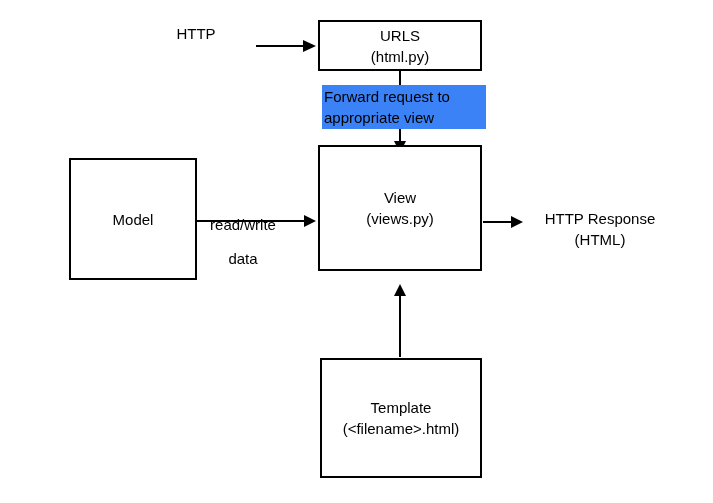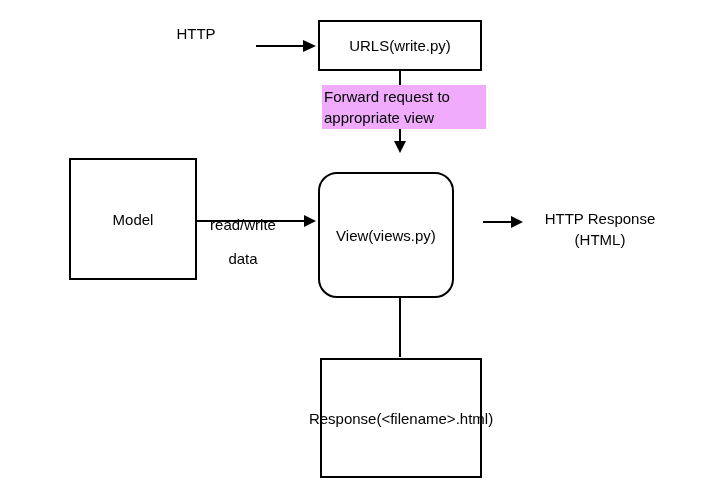--- a/index.html
+++ b/index.html
@@ -23,44 +23,44 @@
     top: 0;
     width: 713px;
     height: 503px;
     pointer-events: none;
   }
   .node-box {
     position: absolute;
     border: 2px solid #000000;
     background: #ffffff;
     display: flex;
-    flex-direction: row;
+    flex-direction: column;
     align-items: center;
     justify-content: center;
     text-align: center;
     box-sizing: border-box;
   }
   .node-box .title,
   .node-box .subtitle {
     font-size: 15px;
     line-height: 21px;
     white-space: nowrap;
   }
   .free-label {
     position: absolute;
     font-size: 15px;
     line-height: 21px;
     text-align: center;
   }
   .free-label span { display: block; }
-  .label-bg { background: #f0abfc; }
+  .label-bg { background: #3b82f6; }
 
   
   #urls-box     { left: 318px; top: 20px;  width: 164px; height: 51px; }
-  #view-box     { left: 318px; top: 172px; width: 136px; height: 126px; border-radius: 19px; }
+  #view-box     { left: 318px; top: 145px; width: 164px; height: 126px; }
   #model-box    { left: 33px;  top: 158px; width: 128px; height: 122px; margin-left: 36px; }
   #template-box { left: 320px; top: 358px; width: 162px; height: 120px; }
 
   
   #http-request-label  { left: 146px; top: 23px;  width: 100px; }
   #forward-label       { left: 322px; top: 85px;  width: 160px; text-align: left; padding: 1px 2px; }
   #read-write-label    { left: 197px; top: 214px; width: 92px; }
   #read-write-label .gap-top { margin-bottom: 13px; }
   #http-response-label { left: 526px; top: 208px; width: 148px; }
 </style>
@@ -102,30 +102,30 @@
     <span>data</span>
   </div>
 
   <div class="free-label" id="http-response-label">
     <span>HTTP Response</span>
     <span>(HTML)</span>
   </div>
 
   <div class="node-box" id="urls-box">
     <div class="title">URLS</div>
-    <div class="subtitle">(write.py)</div>
+    <div class="subtitle">(html.py)</div>
   </div>
 
   <div class="node-box" id="view-box">
     <div class="title">View</div>
     <div class="subtitle">(views.py)</div>
   </div>
 
   <div class="node-box" id="model-box">
     <div class="title">Model</div>
   </div>
 
   <div class="node-box" id="template-box">
-    <div class="title">Response</div>
+    <div class="title">Template</div>
     <div class="subtitle">(&lt;filename&gt;.html)</div>
   </div>
 
 </div>
 
 </body></html>

